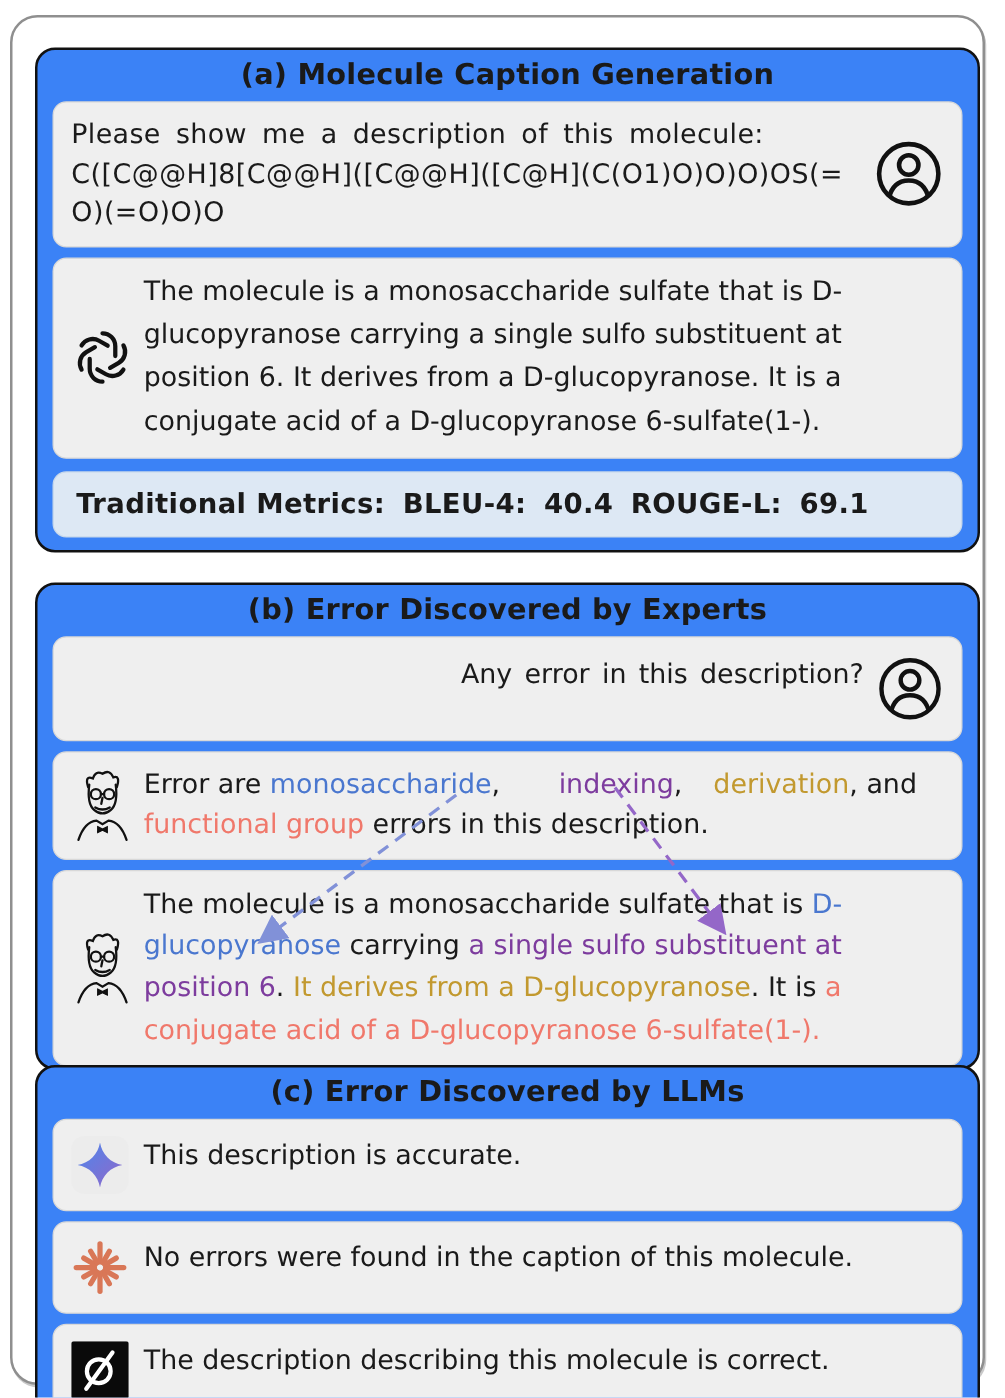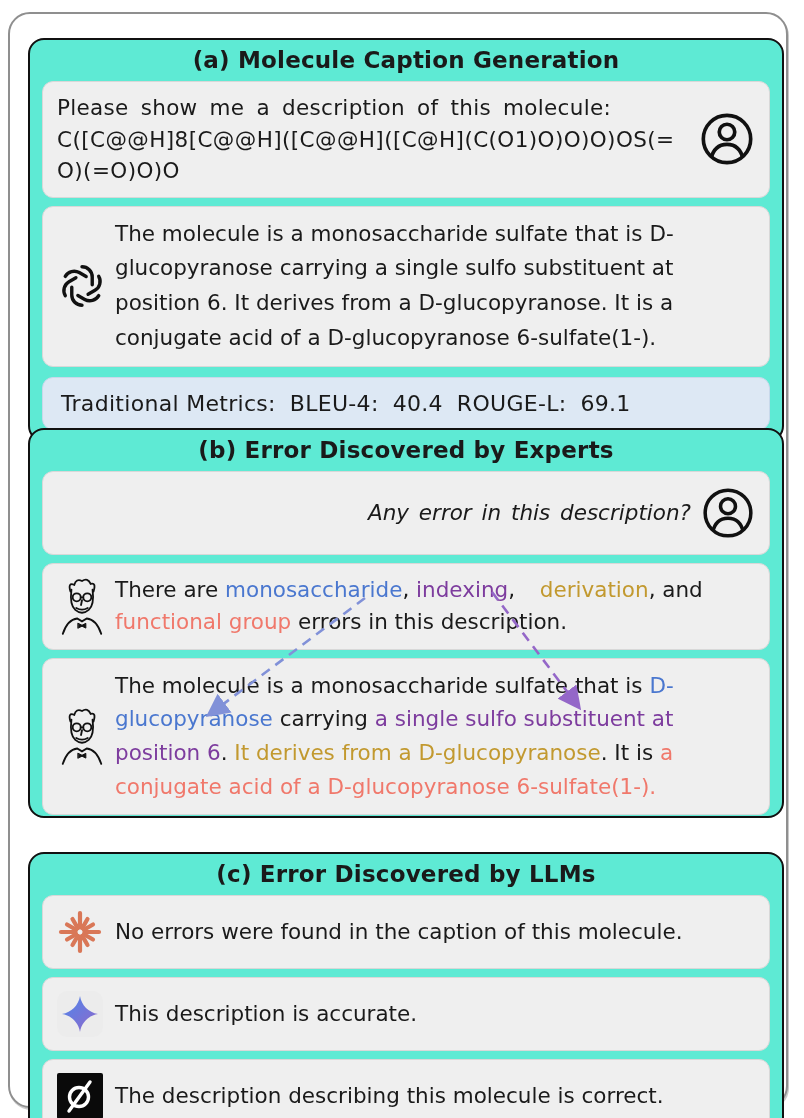--- a/index.html
+++ b/index.html
@@ -8,47 +8,48 @@
     font-family:"DejaVu Sans","Liberation Sans",sans-serif;
     color:#1a1a1a;overflow:hidden;
   }
   .outer{
     position:absolute;left:8px;top:12px;width:776px;height:1092px;
     border:2.5px solid #8f8f8f;border-radius:22px;background:#fff;
     box-shadow:1px 2px 0 #c9c9c9;
   }
   .panel{
     position:absolute;left:18px;width:756px;
-    border:2.5px solid #111;border-radius:16px;background:#5eead4;
+    border:2.5px solid #111;border-radius:16px;background:#3b82f6;
     box-sizing:border-box;overflow:hidden;
   }
   .panel-a{top:24px;height:404px;}
-  .panel-b{top:414px;height:390px;}
+  .panel-b{top:452px;height:390px;}
   .panel-c{top:838px;height:292px;}
   .panel-title{
     text-align:center;font-weight:bold;font-size:23px;
     margin:7px 0 2px 0;letter-spacing:.2px;
   }
   .bubble{
     background:#efefef;border:1.5px solid #d8d8d8;border-radius:11px;
-    margin:8px 12px 0 12px;padding:10px 14px;display:flex;align-items:center;
+    margin:8px 12px 0 12px;padding:10px 14px;display:flex;
     box-sizing:border-box;
   }
   .bubble:last-child{margin-bottom:10px;}
   .bubble .txt{flex:1;font-size:21.5px;line-height:1.5;}
   .icon{flex:0 0 auto;display:flex;align-items:center;justify-content:center;}
   .prompt-line{word-spacing:5px;letter-spacing:.3px;}
   .smiles{word-break:break-all;letter-spacing:.4px;line-height:1.45;}
   .metrics{
     background:#dde8f4;border:1.5px solid #c8d8ea;border-radius:11px;
     margin:10px 12px 10px 12px;padding:13px 18px;font-size:22px;
     letter-spacing:.3px;
+    font-weight:bold;
   }
   .metrics span{margin-right:14px;}
-  .right-bubble{justify-content:flex-end;font-style:italic;}
+  .right-bubble{justify-content:flex-end;}
   .right-bubble .txt{flex:0 1 auto;text-align:right;margin-right:10px;word-spacing:3px;}
   .expert-txt{margin-left:8px;}
   .arrow-overlay{
     position:absolute;left:0;top:0;width:756px;height:390px;
     pointer-events:none;
   }
   .llm-row .txt{margin-left:12px;white-space:nowrap;}
   .gemini-bg{background:#ececec;border-radius:10px;}
   svg{display:block;}
 </style>
@@ -125,21 +126,21 @@
           <circle cx="20.5" cy="22" r="4.2"></circle>
           <circle cx="31.5" cy="22" r="4.2"></circle>
           <path d="M24.7 22 L27.3 22"></path>
           <path d="M26 25 L25 30"></path>
           <path d="M20 33 Q26 36.5 32 33"></path>
           <path d="M6 60 Q11 45 21 44 L26 47 L31 44 Q41 45 46 60"></path>
           <path d="M22 49 L26 51 L30 49 L30 54 L26 52 L22 54 Z" fill="#111" stroke-width="1"></path>
         </svg>
       </div>
       <div class="txt expert-txt">
-        <span>There are </span><span style="color: rgb(74, 119, 207);">monosaccharide</span><span>, </span><span style="color: rgb(125, 60, 158);">indexing</span><span>, </span><span style="color: rgb(194, 153, 47); margin-left: 18px;">derivation</span><span>, and </span><span style="color: rgb(240, 120, 107);">functional group</span><span> errors in this description.</span>
+        <span>Error are </span><span style="color: rgb(74, 119, 207);">monosaccharide</span><span>, </span><span style="color: rgb(125, 60, 158); margin-left: 40px;">indexing</span><span>, </span><span style="color: rgb(194, 153, 47); margin-left: 18px;">derivation</span><span>, and </span><span style="color: rgb(240, 120, 107);">functional group</span><span> errors in this description.</span>
       </div>
     </div>
 
     <div class="bubble" style="min-height:150px;">
       <div class="icon">
         <svg width="50" height="60" viewBox="0 0 52 62" fill="none" stroke="#111" stroke-width="1.9" stroke-linecap="round">
           <path d="M14 16 Q11 6 18 9 Q20 2 26 5 Q32 1 35 8 Q41 6 38 16"></path>
           <path d="M15 14 Q13 30 19 35 Q26 41 33 35 Q39 30 37 14"></path>
           <circle cx="20.5" cy="22" r="4.2"></circle>
           <circle cx="31.5" cy="22" r="4.2"></circle>
@@ -164,20 +165,35 @@
           <path d="M0,0 L9,4.5 L0,9 Z" style="fill: rgb(148, 103, 200);"></path>
         </marker>
       </defs>
       <line x1="335" y1="168" x2="180" y2="284" stroke-width="2.6" stroke-dasharray="10 7" marker-end="url(#mBlue)" style="stroke: rgb(129, 145, 216);"></line>
       <line x1="462" y1="162" x2="548" y2="276" stroke-width="2.6" stroke-dasharray="10 7" marker-end="url(#mPurple)" style="stroke: rgb(148, 103, 200);"></line>
     </svg>
   </div>
 
   <div class="panel panel-c">
     <div class="panel-title">(c) Error Discovered by LLMs</div>
+
+    <div class="bubble llm-row" style="padding:13px 14px;">
+      <div class="icon gemini-bg">
+        <svg width="46" height="46" viewBox="0 0 46 46">
+          <defs>
+            <linearGradient id="gemGrad" x1="0" y1="0" x2="1" y2="1">
+              <stop offset="0" style="stop-color: rgb(78, 134, 236);"></stop>
+              <stop offset="1" style="stop-color: rgb(145, 104, 201);"></stop>
+            </linearGradient>
+          </defs>
+          <path d="M23 5 C24.6 14.5 31.5 21.4 41 23 C31.5 24.6 24.6 31.5 23 41 C21.4 31.5 14.5 24.6 5 23 C14.5 21.4 21.4 14.5 23 5 Z" fill="url(#gemGrad)"></path>
+        </svg>
+      </div>
+      <div class="txt">This description is accurate.</div>
+    </div>
 
     <div class="bubble llm-row" style="padding:13px 14px;">
       <div class="icon">
         <svg width="46" height="46" viewBox="0 0 46 46" stroke-width="4.2" stroke-linecap="round">
           <g style="stroke: rgb(217, 119, 87);">
             <line x1="27.5" y1="23" x2="42" y2="23"></line>
               <line x1="26.9" y1="25.3" x2="36" y2="30.5"></line>
             <line x1="25.3" y1="26.9" x2="30.5" y2="36"></line>
               <line x1="23" y1="27.5" x2="23" y2="42"></line>
             <line x1="20.8" y1="26.9" x2="15.5" y2="36"></line>
@@ -188,35 +204,20 @@
               <line x1="23" y1="18.5" x2="23" y2="4"></line>
             <line x1="25.3" y1="19.1" x2="30.5" y2="10"></line>
               <line x1="26.9" y1="20.8" x2="36" y2="15.5"></line>
           </g>
         </svg>
       </div>
       <div class="txt">No errors were found in the caption of this molecule.</div>
     </div>
 
     <div class="bubble llm-row" style="padding:13px 14px;">
-      <div class="icon gemini-bg">
-        <svg width="46" height="46" viewBox="0 0 46 46">
-          <defs>
-            <linearGradient id="gemGrad" x1="0" y1="0" x2="1" y2="1">
-              <stop offset="0" style="stop-color: rgb(78, 134, 236);"></stop>
-              <stop offset="1" style="stop-color: rgb(145, 104, 201);"></stop>
-            </linearGradient>
-          </defs>
-          <path d="M23 5 C24.6 14.5 31.5 21.4 41 23 C31.5 24.6 24.6 31.5 23 41 C21.4 31.5 14.5 24.6 5 23 C14.5 21.4 21.4 14.5 23 5 Z" fill="url(#gemGrad)"></path>
-        </svg>
-      </div>
-      <div class="txt">This description is accurate.</div>
-    </div>
-
-    <div class="bubble llm-row" style="padding:13px 14px;">
       <div class="icon">
         <svg width="46" height="46" viewBox="0 0 46 46">
           <rect x="0" y="0" width="46" height="46" rx="2" fill="#0a0a0a"></rect>
           <circle cx="22" cy="24" r="9.5" fill="none" stroke="#fff" stroke-width="3.4"></circle>
           <line x1="33" y1="9" x2="12" y2="38" stroke="#fff" stroke-width="3.4" stroke-linecap="round"></line>
         </svg>
       </div>
       <div class="txt">The description describing this molecule is correct.</div>
     </div>
   </div>

